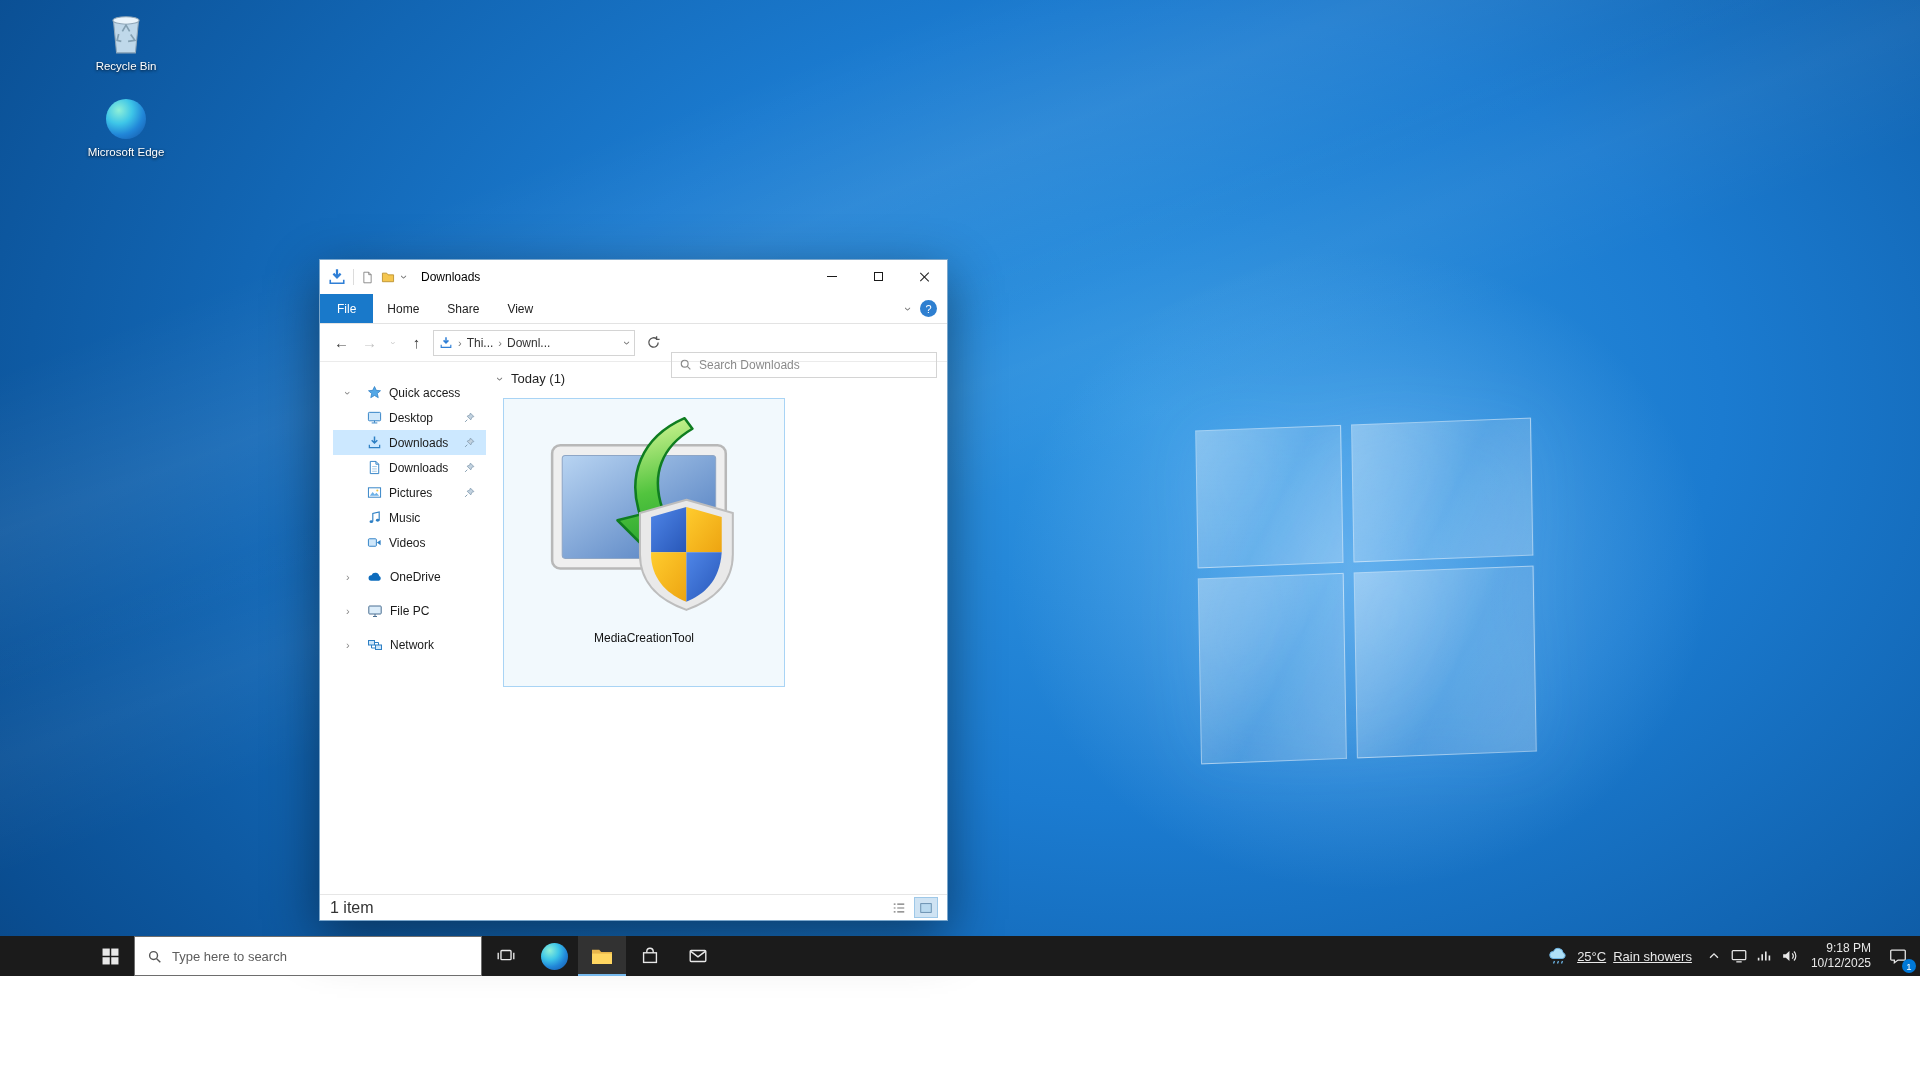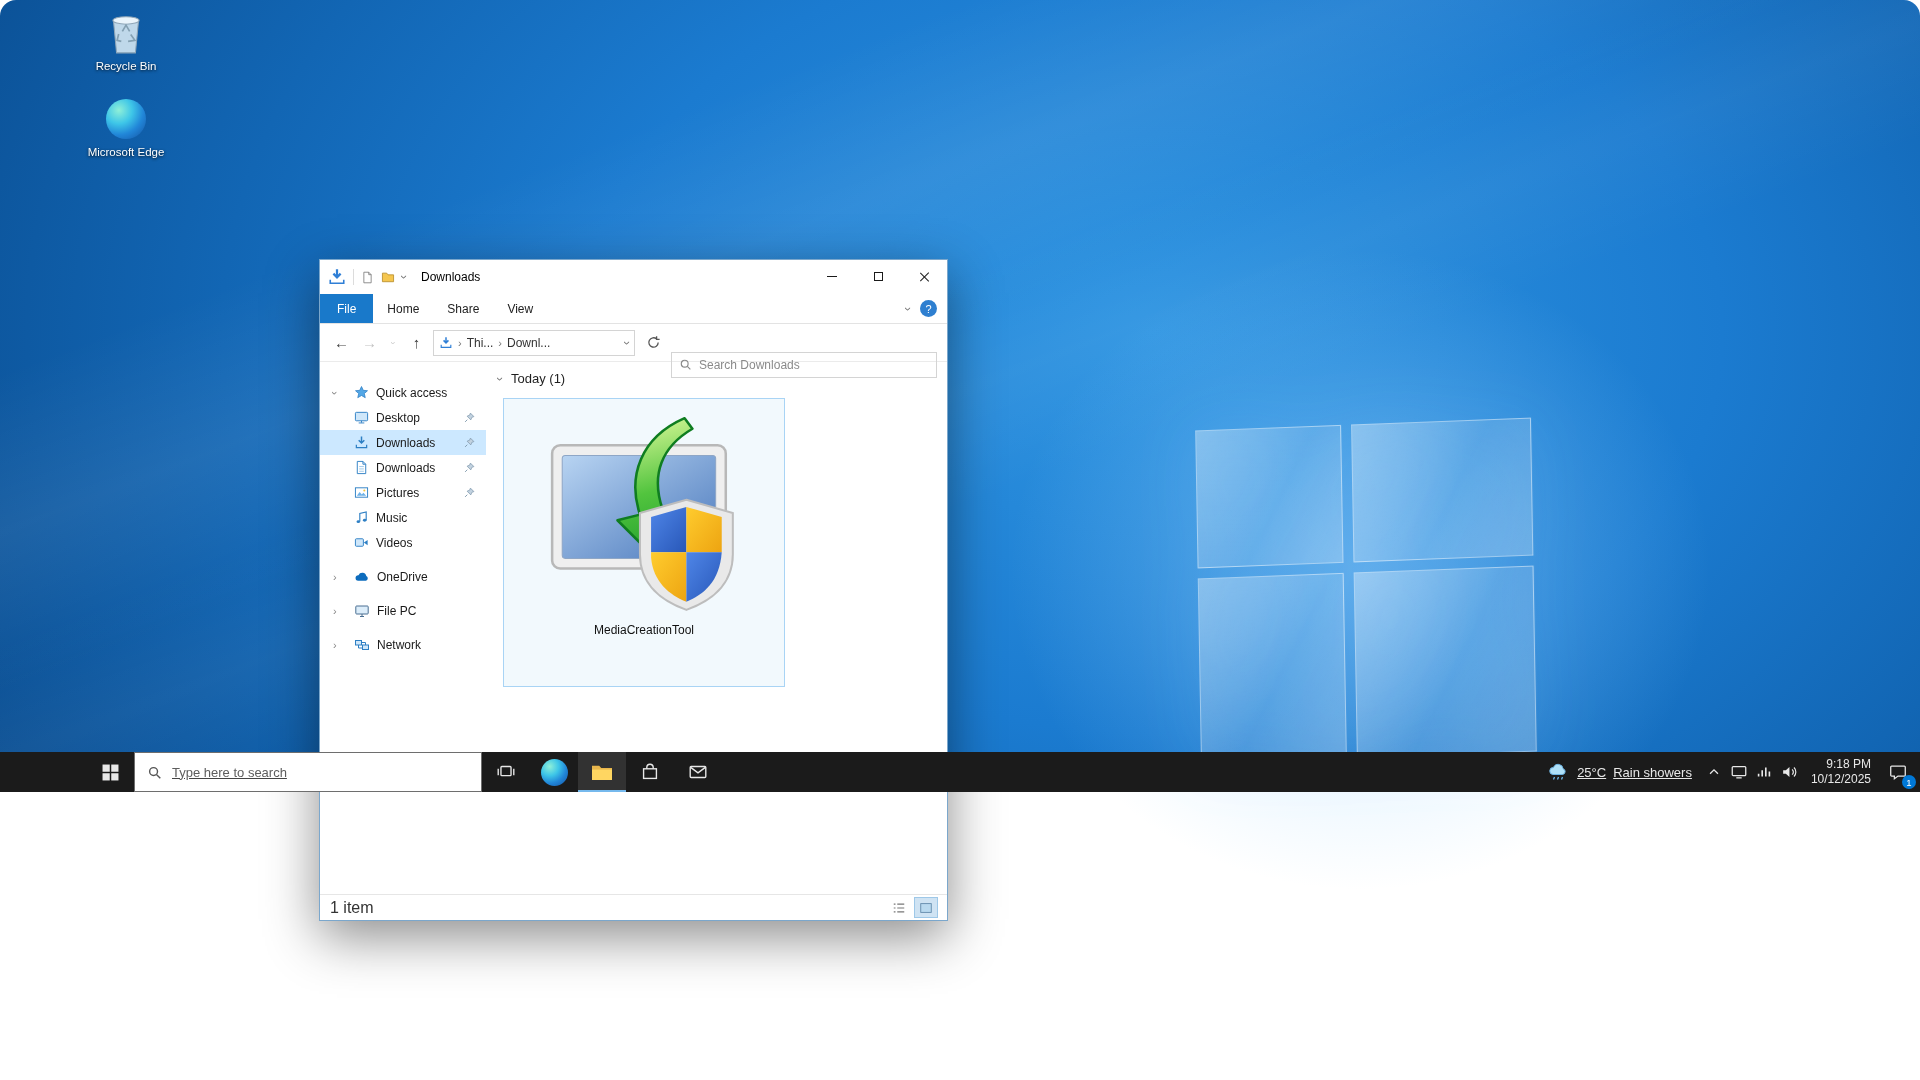--- a/index.html
+++ b/index.html
@@ -1,21 +1,21 @@
 <!DOCTYPE html>
 <html><head>
 <meta charset="utf-8">
 <style>
   * { margin:0; padding:0; box-sizing:border-box; }
   html,body { width:1920px; height:1080px; overflow:hidden; }
   body { font-family:"Liberation Sans","DejaVu Sans",sans-serif; cursor:default; }
 
   
-  .desktop { position:relative; width:1920px; height:792px;
-    background: radial-gradient(1500px 1050px at 60% 42%, #2f95e2 0%, #1b7bd0 38%, #1266b4 62%, #0a4e92 88%, #09437e 100%); border-radius: 16px; }
+  .desktop { position:relative; width:1920px; height:976px;
+    background: radial-gradient(1500px 1050px at 60% 42%, #2f95e2 0%, #1b7bd0 38%, #1266b4 62%, #0a4e92 88%, #09437e 100%); }
   .glow { position:absolute; left:1010px; top:250px; width:700px; height:640px;
     background: radial-gradient(closest-side, rgba(150,210,255,.50), rgba(150,210,255,0)); }
   .beam { position:absolute; transform-origin:0 0; background:linear-gradient(rgba(255,255,255,0), rgba(255,255,255,.07), rgba(255,255,255,0)); }
   .beam.b1 { left:-150px; top:430px; width:2500px; height:300px; transform:rotate(-21deg); }
   .beam.b2 { left:-150px; top:700px; width:2500px; height:220px; transform:rotate(-21deg); opacity:.6; }
   .winlogo { position:absolute; left:1198px; top:424px; display:grid;
     grid-template-columns:146px 180px; grid-template-rows:138px 186px; gap:10px;
     transform:rotate(-1deg) skewY(-1.2deg); filter:drop-shadow(0 0 32px rgba(150,205,255,.40)); }
   .pane { background:linear-gradient(118deg, rgba(255,255,255,.36), rgba(255,255,255,.12) 55%, rgba(255,255,255,.24));
     border:1px solid rgba(255,255,255,.40); }
@@ -62,50 +62,50 @@
     padding:0 5px; gap:5px; font-size:12px; color:#333; }
   .addressbox .spacer { flex:1; }
   .crumb-sep { color:#777; font-size:11px; }
   .refresh-btn { width:26px; height:26px; display:flex; align-items:center; justify-content:center; }
   .searchbox { flex:1; height:26px; border:1px solid #d4d4d4; display:flex; align-items:center; padding:0 7px; gap:7px;margin-top:44px; }
   .searchbox input, .tb-search input { border:none; outline:none; flex:1; font-size:12px; color:#333; background:transparent;
     font-family:"Liberation Sans","DejaVu Sans",sans-serif; }
   .searchbox input::placeholder { color:#8a8a8a; }
 
   .wbody { flex:1; display:flex; min-height:0; }
-  .sidebar { width:166px; padding-top:18px; font-size:12px; color:#1a1a1a; flex-shrink:0; }
+  .sidebar { width:166px; padding-top:18px; font-size:12px; color:#1a1a1a; flex-shrink:0;padding-left:13px; }
   .side-row { height:25px; display:flex; align-items:center; padding-left:34px; position:relative; gap:7px; }
   .side-row .rowchev { position:absolute; left:13px; color:#888; font-size:11px; }
   .side-row.sel { background:#cce8ff; }
   .side-row.gap { margin-top:9px; }
   .side-row .pin { position:absolute; right:11px; top:7px; }
 
   .main { flex:1; position:relative; }
   .group-header { position:absolute; left:12px; top:9px; display:flex; align-items:center; gap:9px;
     font-size:13px; color:#1f1f1f; }
   .tile { position:absolute; left:17px; top:36px; width:282px; height:289px;
     border:1px solid #a9d4f5; background:rgba(231,244,252,.55); display:flex; flex-direction:column; align-items:center; }
   .tile svg.big { width:212px; height:212px; margin-top:12px; }
-  .tile-label { font-size:12px; color:#111; }
+  .tile-label { margin-top:8px; font-size:12px; color:#111; }
 
   .statusbar { height:26px; display:flex; align-items:center; padding:0 10px; border-top:1px solid #e6e6e6;
     font-size:16px; color:#333; background:#fff; }
   .statusbar .views { margin-left:auto; display:flex; gap:5px; }
   .viewbtn { width:22px; height:19px; display:flex; align-items:center; justify-content:center; }
   .viewbtn.active { background:#cfe3f3; outline:1px solid #9ec8e8; }
 
   
   .taskbar { position:absolute; left:0; bottom:0; width:1920px; height:40px; background:#1b1b1b;
     display:flex; align-items:center; color:#e8e8e8; z-index:10; }
   .tb-btn { width:48px; height:40px; display:flex; align-items:center; justify-content:center; flex-shrink:0; }
   .start-btn { margin-left:86px; }
   .tb-btn.active { background:rgba(255,255,255,.10); box-shadow:inset 0 -2px 0 #76b9ed; }
   .tb-search { width:348px; height:40px; background:#fff; border:1px solid #6e6e6e; display:flex; align-items:center;
     gap:10px; padding:0 12px; flex-shrink:0; }
-  .tb-search input { font-size:13px; color:#444;text-decoration:underline; }
+  .tb-search input { font-size:13px; color:#444; }
   .tb-search input::placeholder { color:#5d5d5d; }
   .tray { margin-left:auto; display:flex; align-items:center; height:40px; padding-right:4px; }
   .weather { display:flex; align-items:center; gap:7px; padding:0 10px; font-size:13px; white-space:nowrap;text-decoration:underline; }
   .tray-ico { width:25px; height:40px; display:flex; align-items:center; justify-content:center; }
   .clock { text-align:right; font-size:12px; line-height:15px; padding:0 9px; white-space:nowrap; }
   .action { position:relative; width:36px; height:40px; display:flex; align-items:center; justify-content:center; }
   .badge { position:absolute; right:0px; bottom:3px; min-width:14px; height:14px; border-radius:7px;
     background:#0078d7; color:#fff; font-size:9.5px; display:flex; align-items:center; justify-content:center; padding:0 3px; }
 </style>
 </head>

